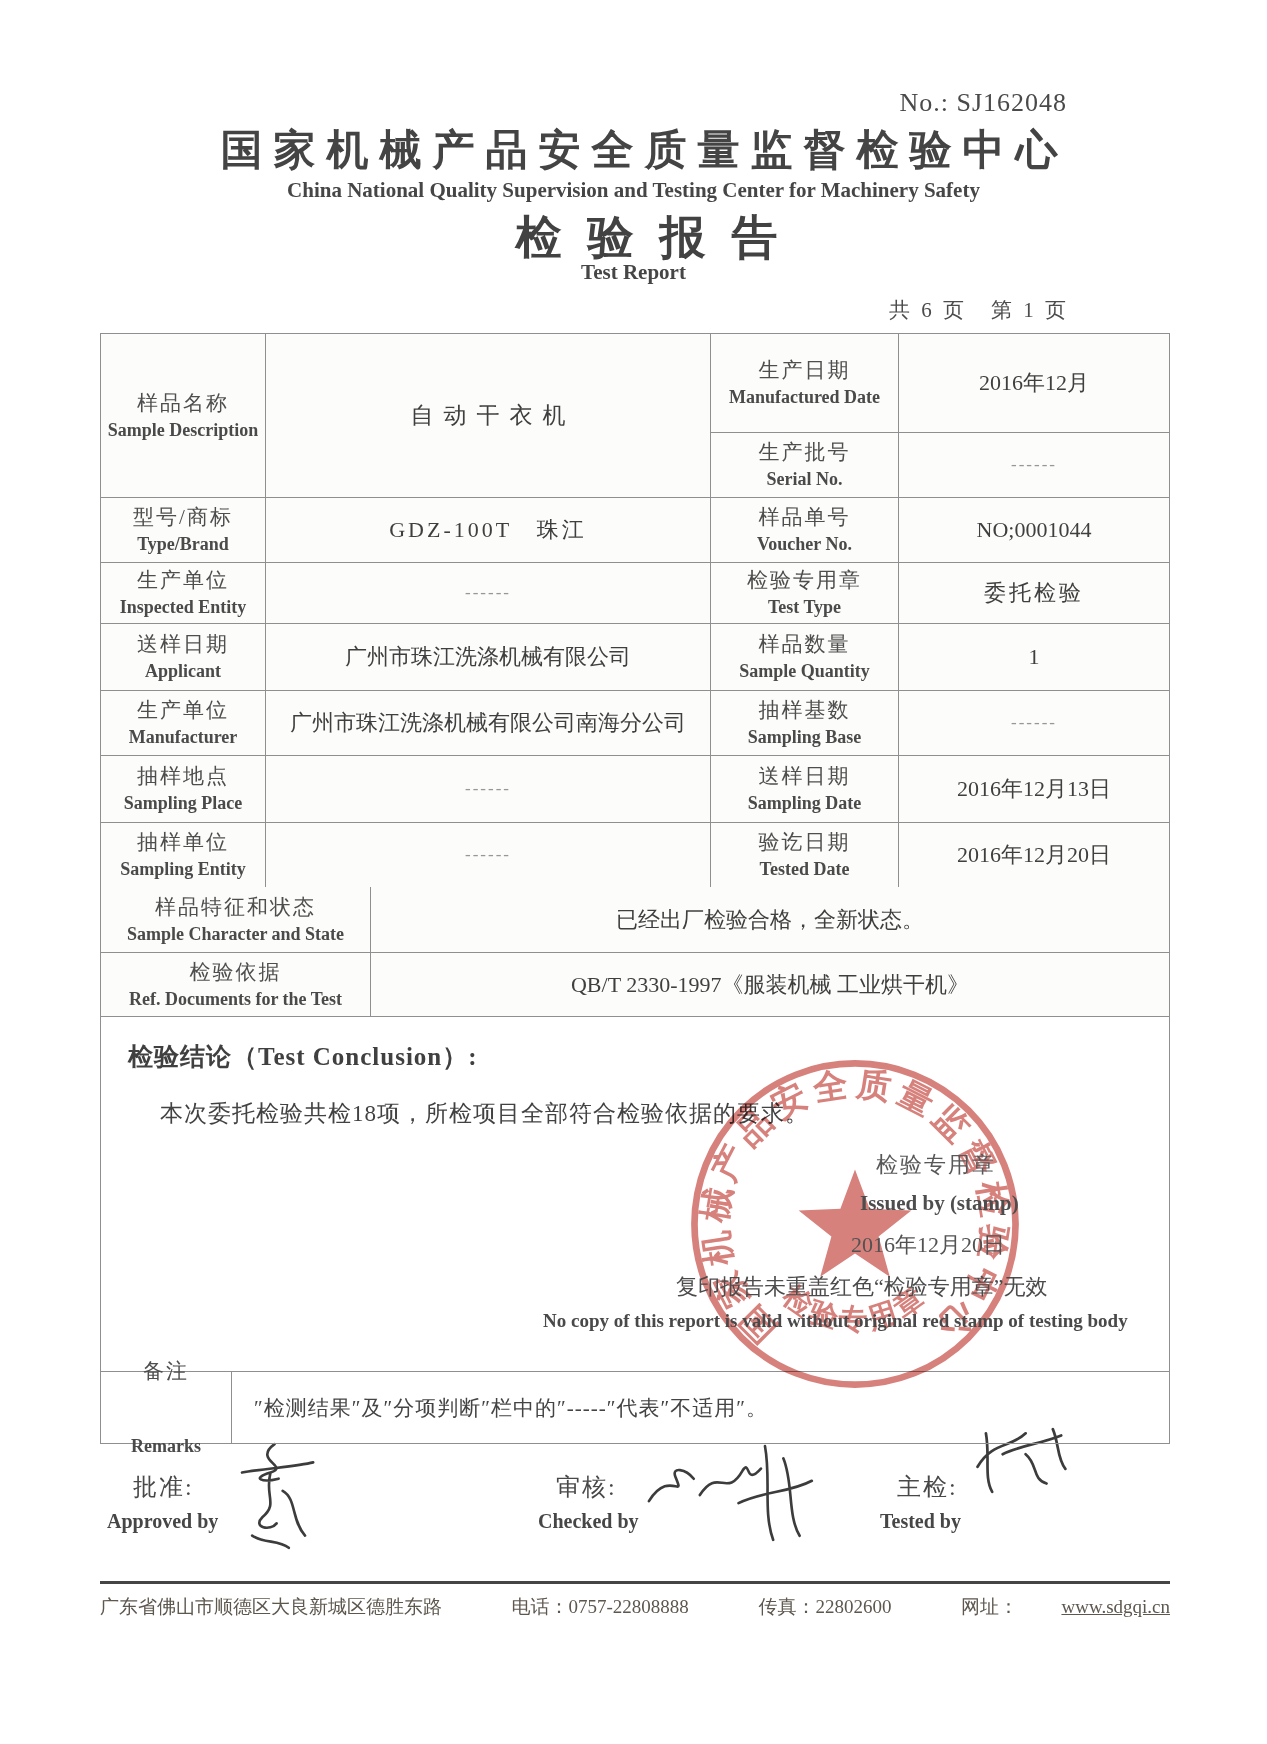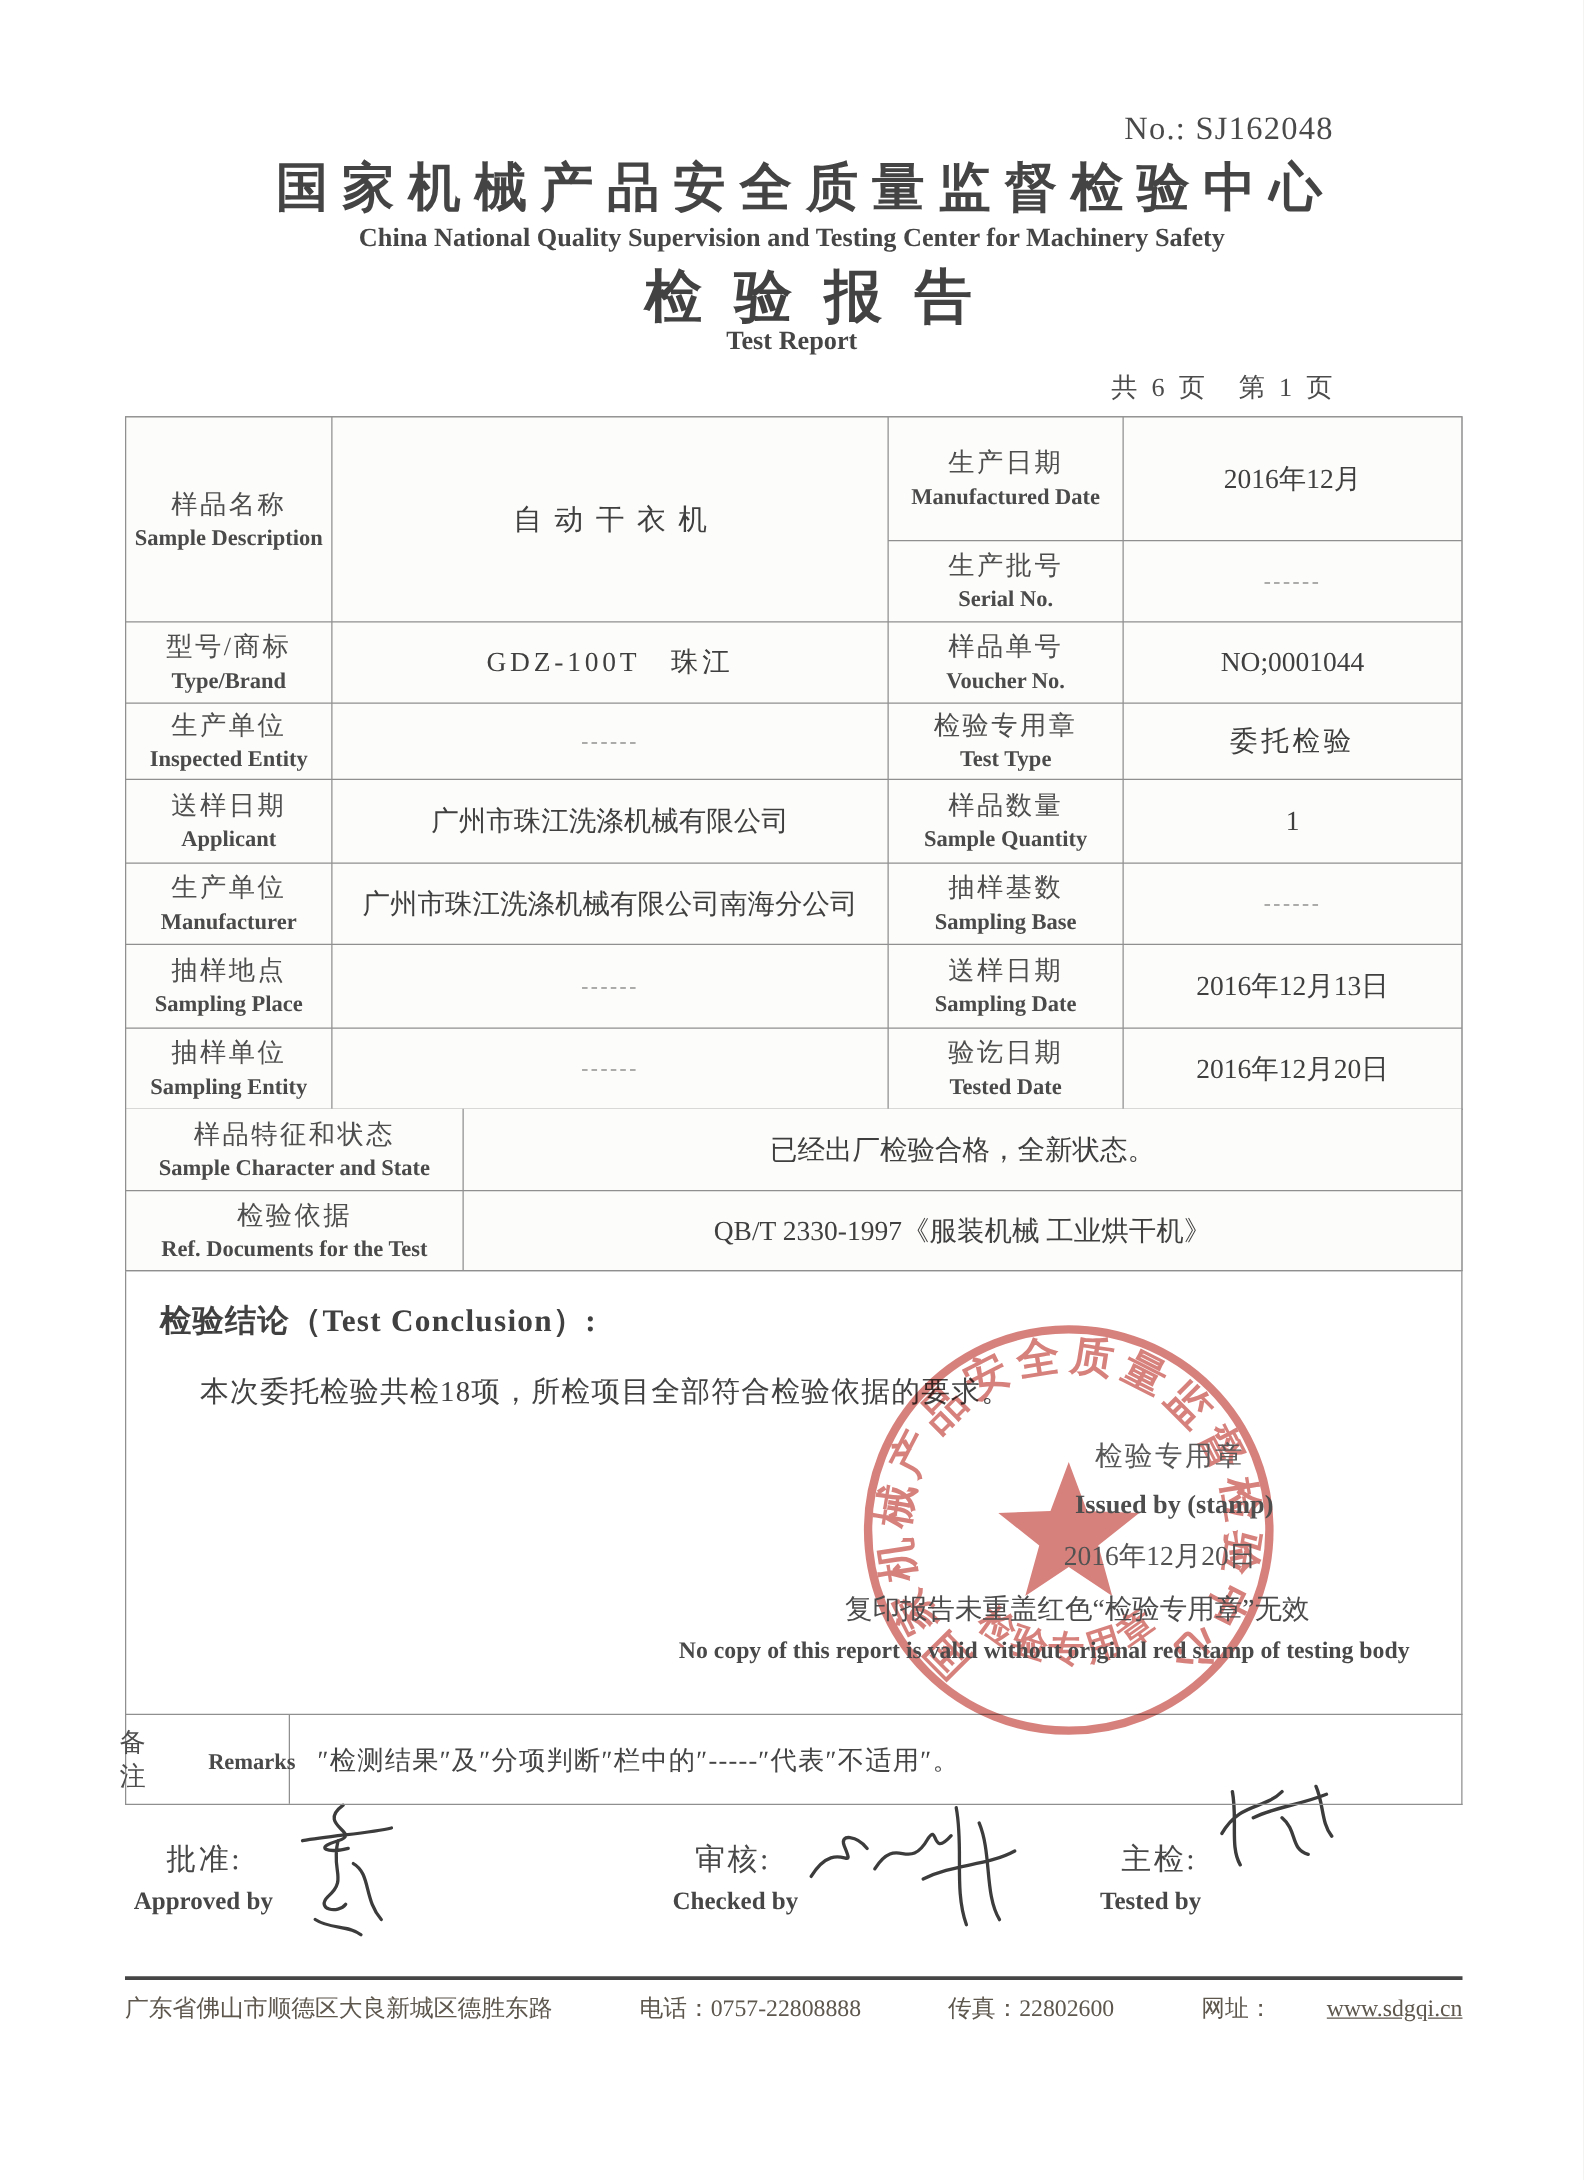--- a/index.html
+++ b/index.html
@@ -40,21 +40,21 @@
   .concl-body{left:160px;top:1098px;font-size:23px;color:#424242;letter-spacing:1px;}
   .stamp-wrap{left:683px;top:1052px;width:344px;height:344px;opacity:.74;mix-blend-mode:multiply;z-index:1;}
   .stamp-cap-cn{left:876px;top:1150px;font-size:22px;color:#585858;letter-spacing:2px;z-index:2;}
   .stamp-cap-en{left:860px;top:1191px;font-size:21px;font-weight:bold;color:#4d4d4d;z-index:2;}
   .stamp-date{left:851px;top:1230px;font-size:22px;color:#525252;z-index:2;}
   .notice-cn{left:676px;top:1272px;font-size:22px;color:#4b4b4b;z-index:2;}
   .notice-en{left:543px;top:1310px;font-size:19px;font-weight:bold;color:#494949;z-index:2;}
   
   .remarks{left:100px;top:1372px;width:1070px;height:72px;box-sizing:border-box;
            border:1px solid #8f8f8f;border-top:none;display:flex;align-items:stretch;z-index:2;background:transparent;}
-  .remarks-label{width:130px;border-right:1px solid #8f8f8f;display:flex;flex-direction:row;
+  .remarks-label{width:130px;border-right:1px solid #8f8f8f;display:flex;flex-direction:column;
                  align-items:center;justify-content:center;gap:48px;}
   .remarks-text{flex:1;display:flex;align-items:center;padding-left:22px;font-size:21px;
                 color:#444;letter-spacing:1px;}
   
   .sig-cn{font-size:24px;color:#484848;letter-spacing:2px;}
   .sig-en{font-size:20px;font-weight:bold;color:#464646;}
   .sig-svg{stroke:#3c3c3c;stroke-width:2.6;fill:none;stroke-linecap:round;}
   
   .foot-rule{left:100px;top:1581px;width:1070px;height:3px;background:#454545;}
   .footer{left:100px;top:1594px;width:1070px;font-size:19px;color:#5d574e;display:flex;

